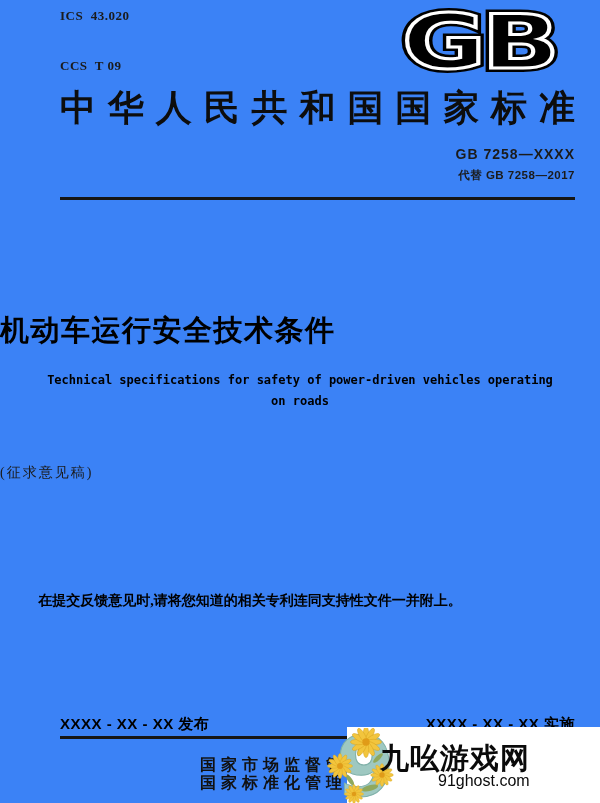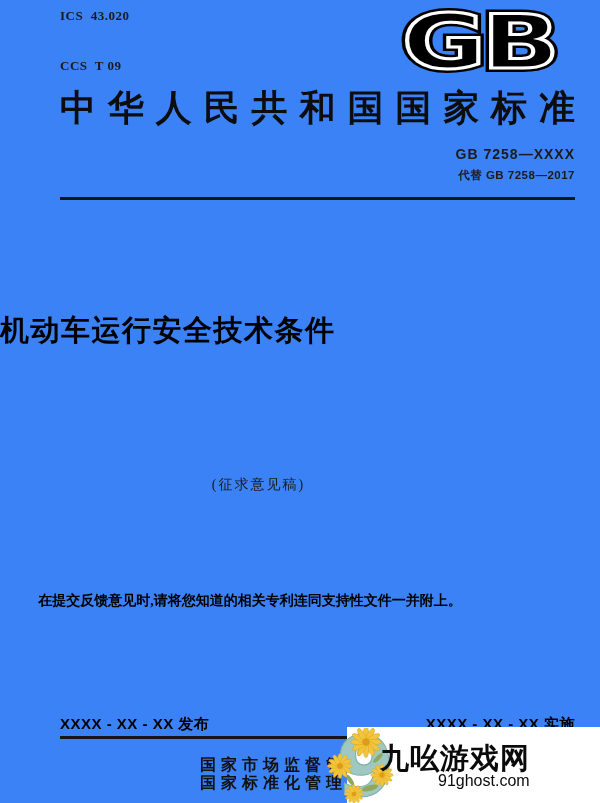--- a/index.html
+++ b/index.html
@@ -34,23 +34,23 @@
   #title-zh{
     left:0;top:311px;width:600px;
     font-weight:bold;font-size:29px;letter-spacing:1.5px;color:#000;
   }
   #title-en{
     left:0;top:370px;width:600px;text-align:center;
     font-family:"DejaVu Sans Mono","Liberation Mono",monospace;
     font-weight:bold;font-size:12px;line-height:21px;color:#000;
   }
   #draft-note{
-    left:0;top:464px;width:517px;text-align:center;
+    left:0;top:464px;width:517px;text-align:left;
     font-family:"Liberation Serif","DejaVu Serif",serif;
-    font-size:14px;letter-spacing:2px;margin-top:12px;
+    font-size:14px;letter-spacing:2px;
   }
   #patent-notice{
     left:0;top:592px;width:500px;text-align:center;
     font-family:"Liberation Serif","DejaVu Serif",serif;
     font-weight:bold;font-size:14px;color:#000;
   }
   .date-label{top:715px;font-weight:bold;font-size:15px;letter-spacing:.5px;white-space:pre;color:#000;}
   #issue-date{left:60px;}
   #implement-date{right:25px;}
   .issuer{
@@ -88,20 +88,24 @@
 
   <div class="abs" id="std-caption">中华人民共和国国家标准</div>
 
   <div class="abs" id="std-number">GB 7258—XXXX</div>
   <div class="abs" id="replaces">代替 GB 7258—2017</div>
 
   <div class="abs rule" id="rule-top"></div>
 
   <div class="abs" id="title-zh">机动车运行安全技术条件</div>
 
+  <div class="abs" id="title-en">
+    <div>Technical specifications for safety of power-driven vehicles operating</div>
+    <div>on roads</div>
+  </div>
 
   <div class="abs" id="draft-note">(征求意见稿)</div>
 
   <div class="abs" id="patent-notice">在提交反馈意见时,请将您知道的相关专利连同支持性文件一并附上。</div>
 
   <div class="abs date-label" id="issue-date">XXXX - XX - XX 发布</div>
   <div class="abs date-label" id="implement-date">XXXX - XX - XX 实施</div>
 
   <div class="abs rule" id="rule-bottom"></div>
 

